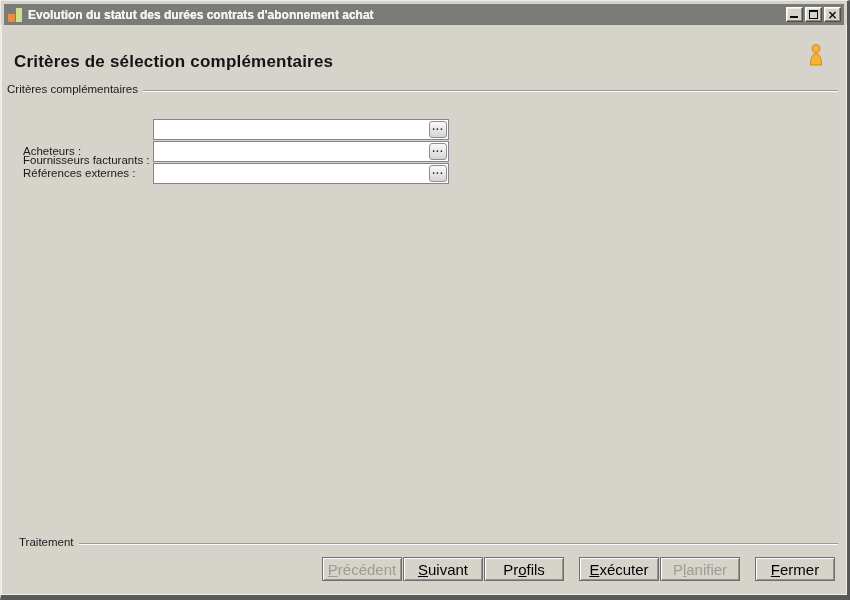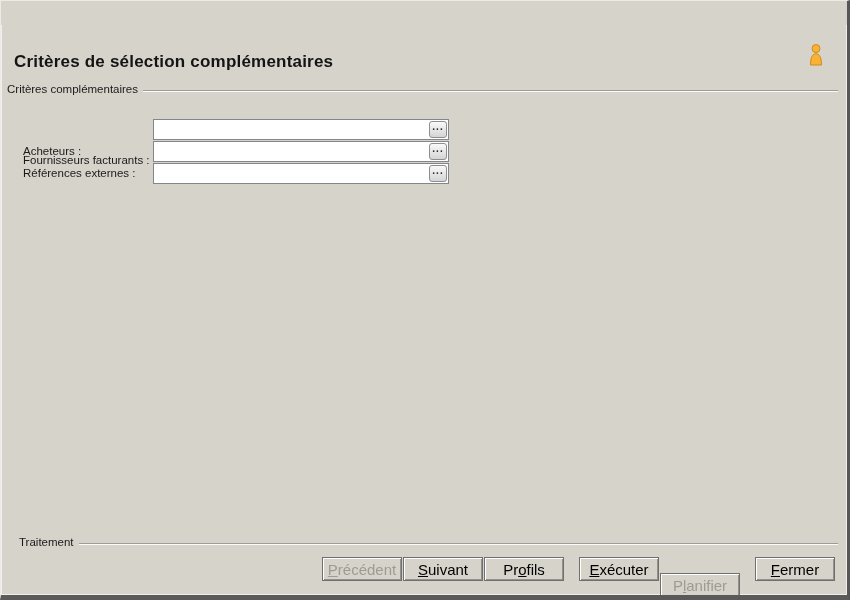--- a/index.html
+++ b/index.html
@@ -84,28 +84,46 @@
     box-shadow:inset 1px 1px 0 #ffffff, inset -1px -1px 0 #94918a;
     font-size:15px; color:#000000; text-align:center;
     font-family:"Liberation Sans", sans-serif;
   }
   .btn.disabled { color:#9e9b94; cursor:default; }
   .accel { text-decoration:underline; }
   .btn-precedent { left:321px; }
   .btn-suivant   { left:402px; }
   .btn-profils   { left:483px; }
   .btn-executer  { left:578px; }
-  .btn-planifier { left:659px;margin-top:16px; }
+  .btn-planifier { left:659px; }
   .btn-fermer    { left:754px; }
 </style>
 </head>
 <body>
 
 <div class="window">
 
+  <div class="titlebar">
+    <span class="app-icon">
+      <span class="logo-orange"></span>
+      <span class="logo-green"></span>
+    </span>
+    <span class="title-text">Evolution du statut des durées contrats d'abonnement achat</span>
+    <span class="win-controls">
+      <button class="win-btn">
+        <span class="glyph-min"></span>
+      </button>
+      <button class="win-btn">
+        <span class="glyph-max"></span>
+      </button>
+      <button class="win-btn">
+        <span class="glyph-close">×</span>
+      </button>
+    </span>
+  </div>
 
   <div class="client">
 
     <h1 class="page-title">Critères de sélection complémentaires</h1>
 
     <span class="person-icon">
       <svg width="20" height="24" viewBox="0 0 20 24">
         <circle cx="10" cy="5.5" r="4" fill="#f9b233" stroke="#d08a1d" stroke-width="1"></circle>
         <path d="M4.5 22 C4.5 14.5 6.5 10.8 10 10.8 C13.5 10.8 15.5 14.5 15.5 22 Z" fill="#f9b233" stroke="#d08a1d" stroke-width="1" stroke-linejoin="round"></path>
       </svg>

